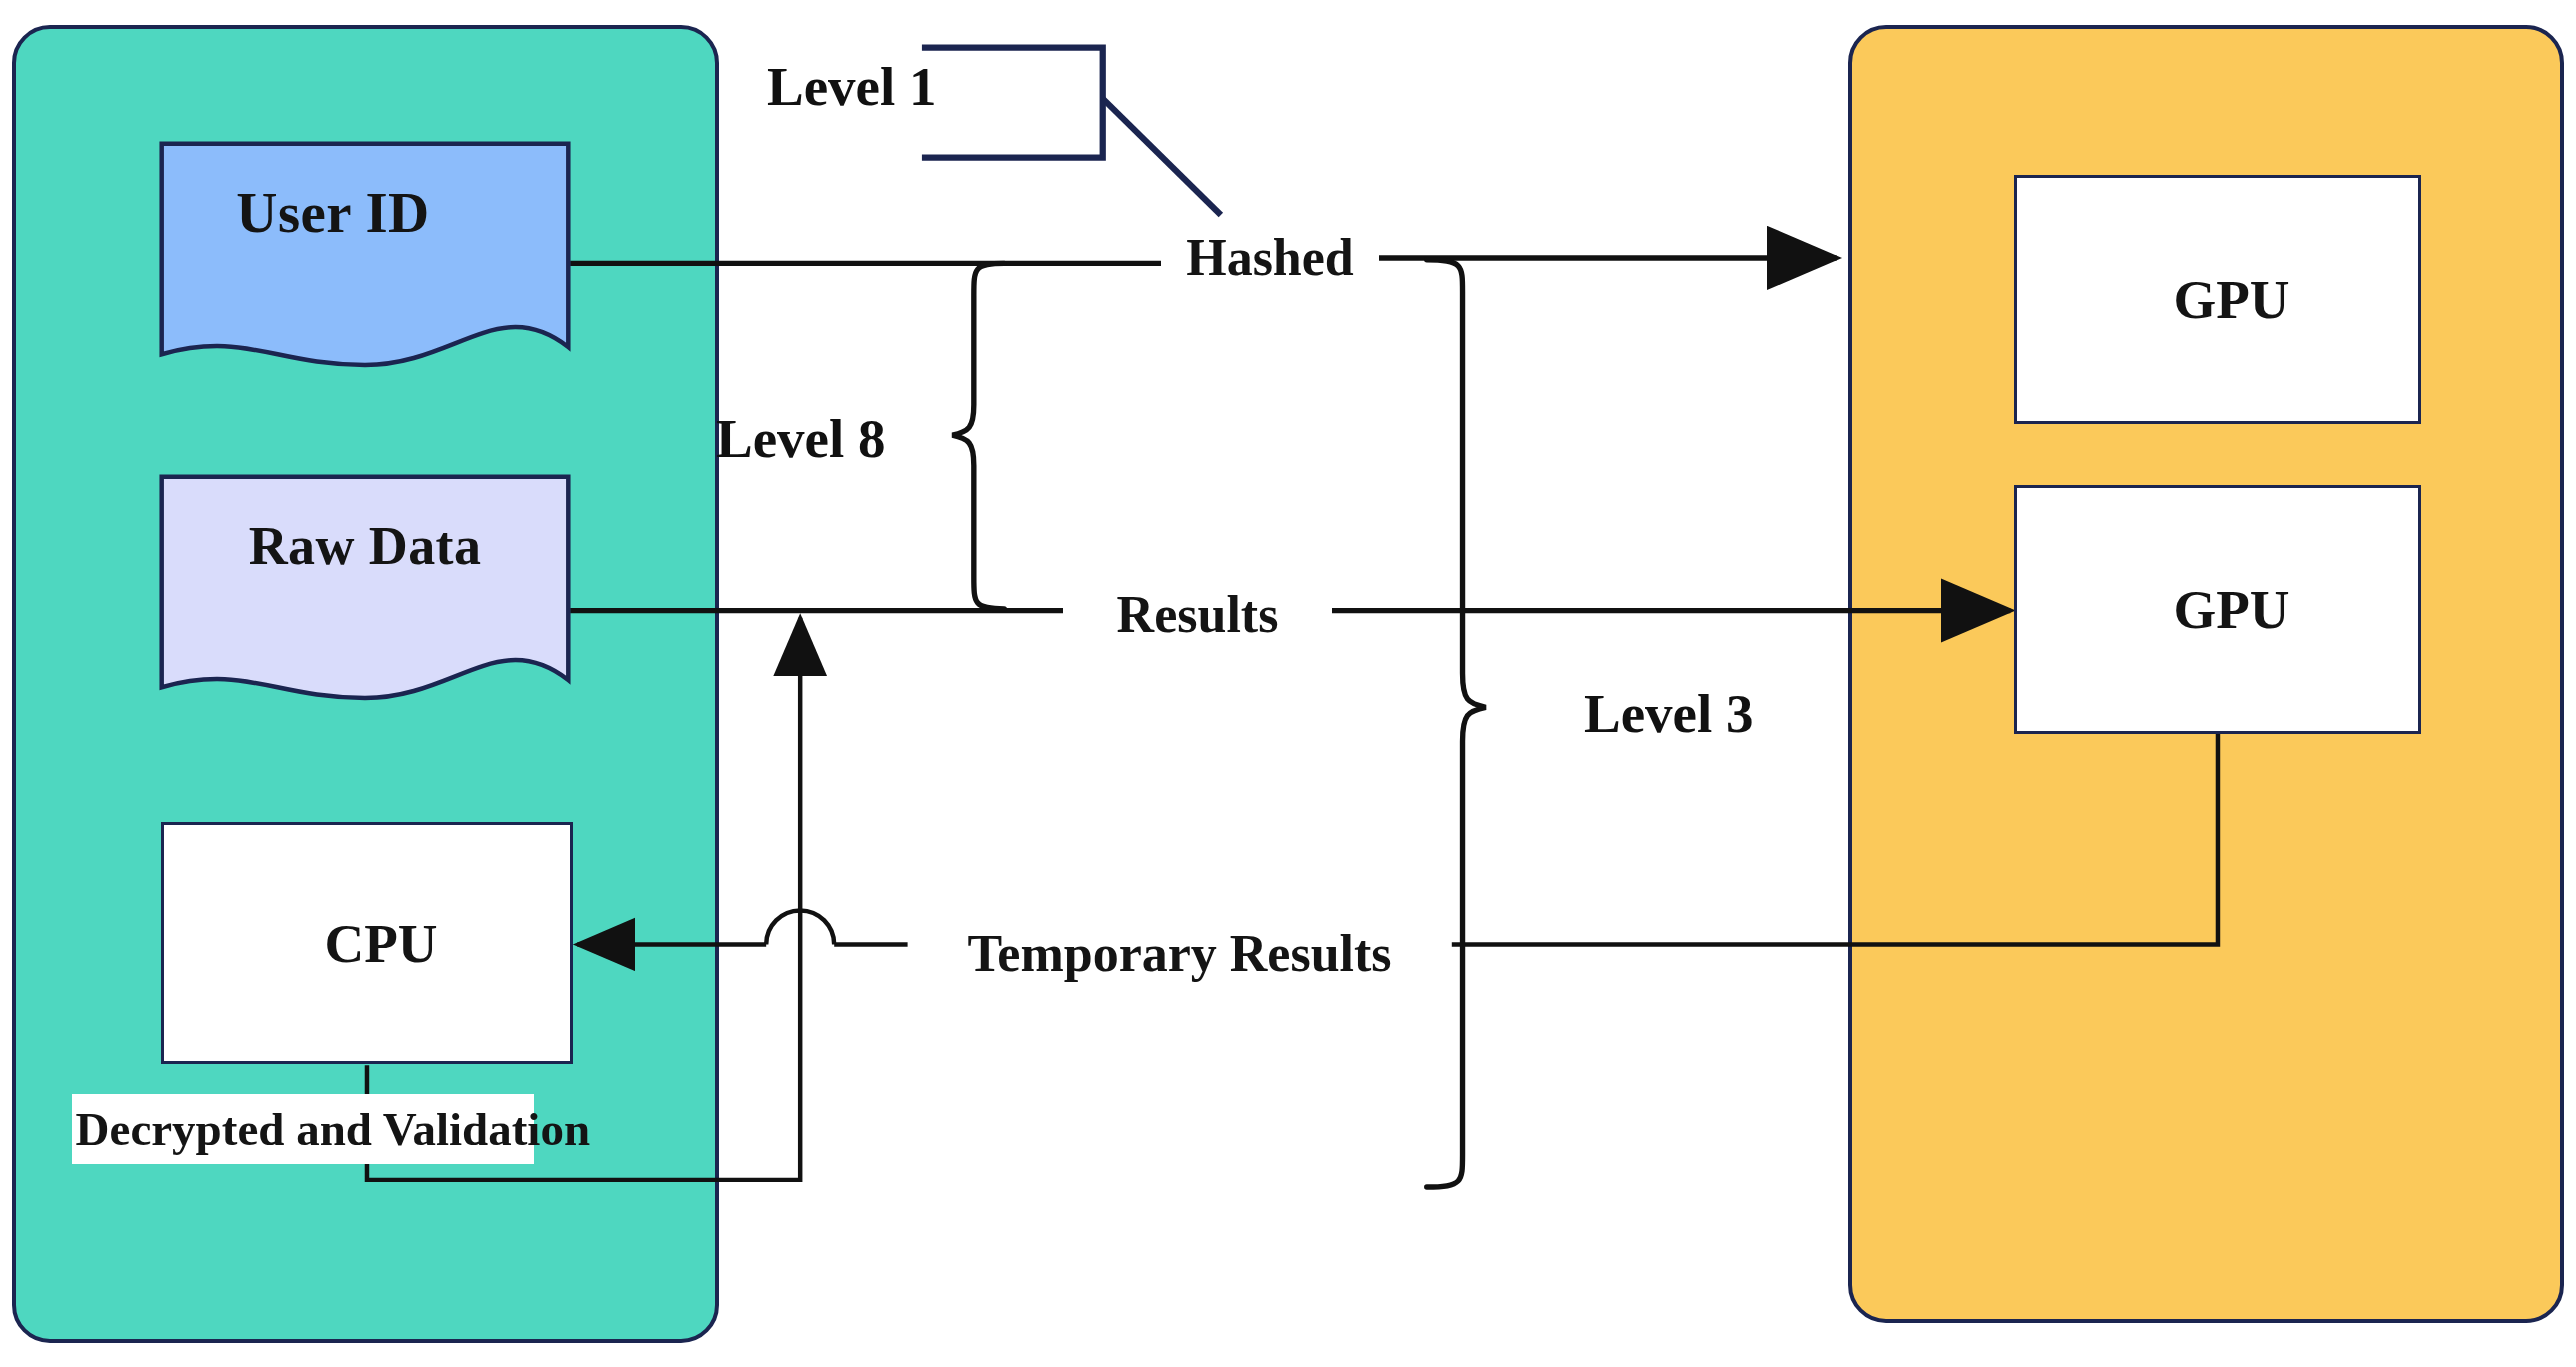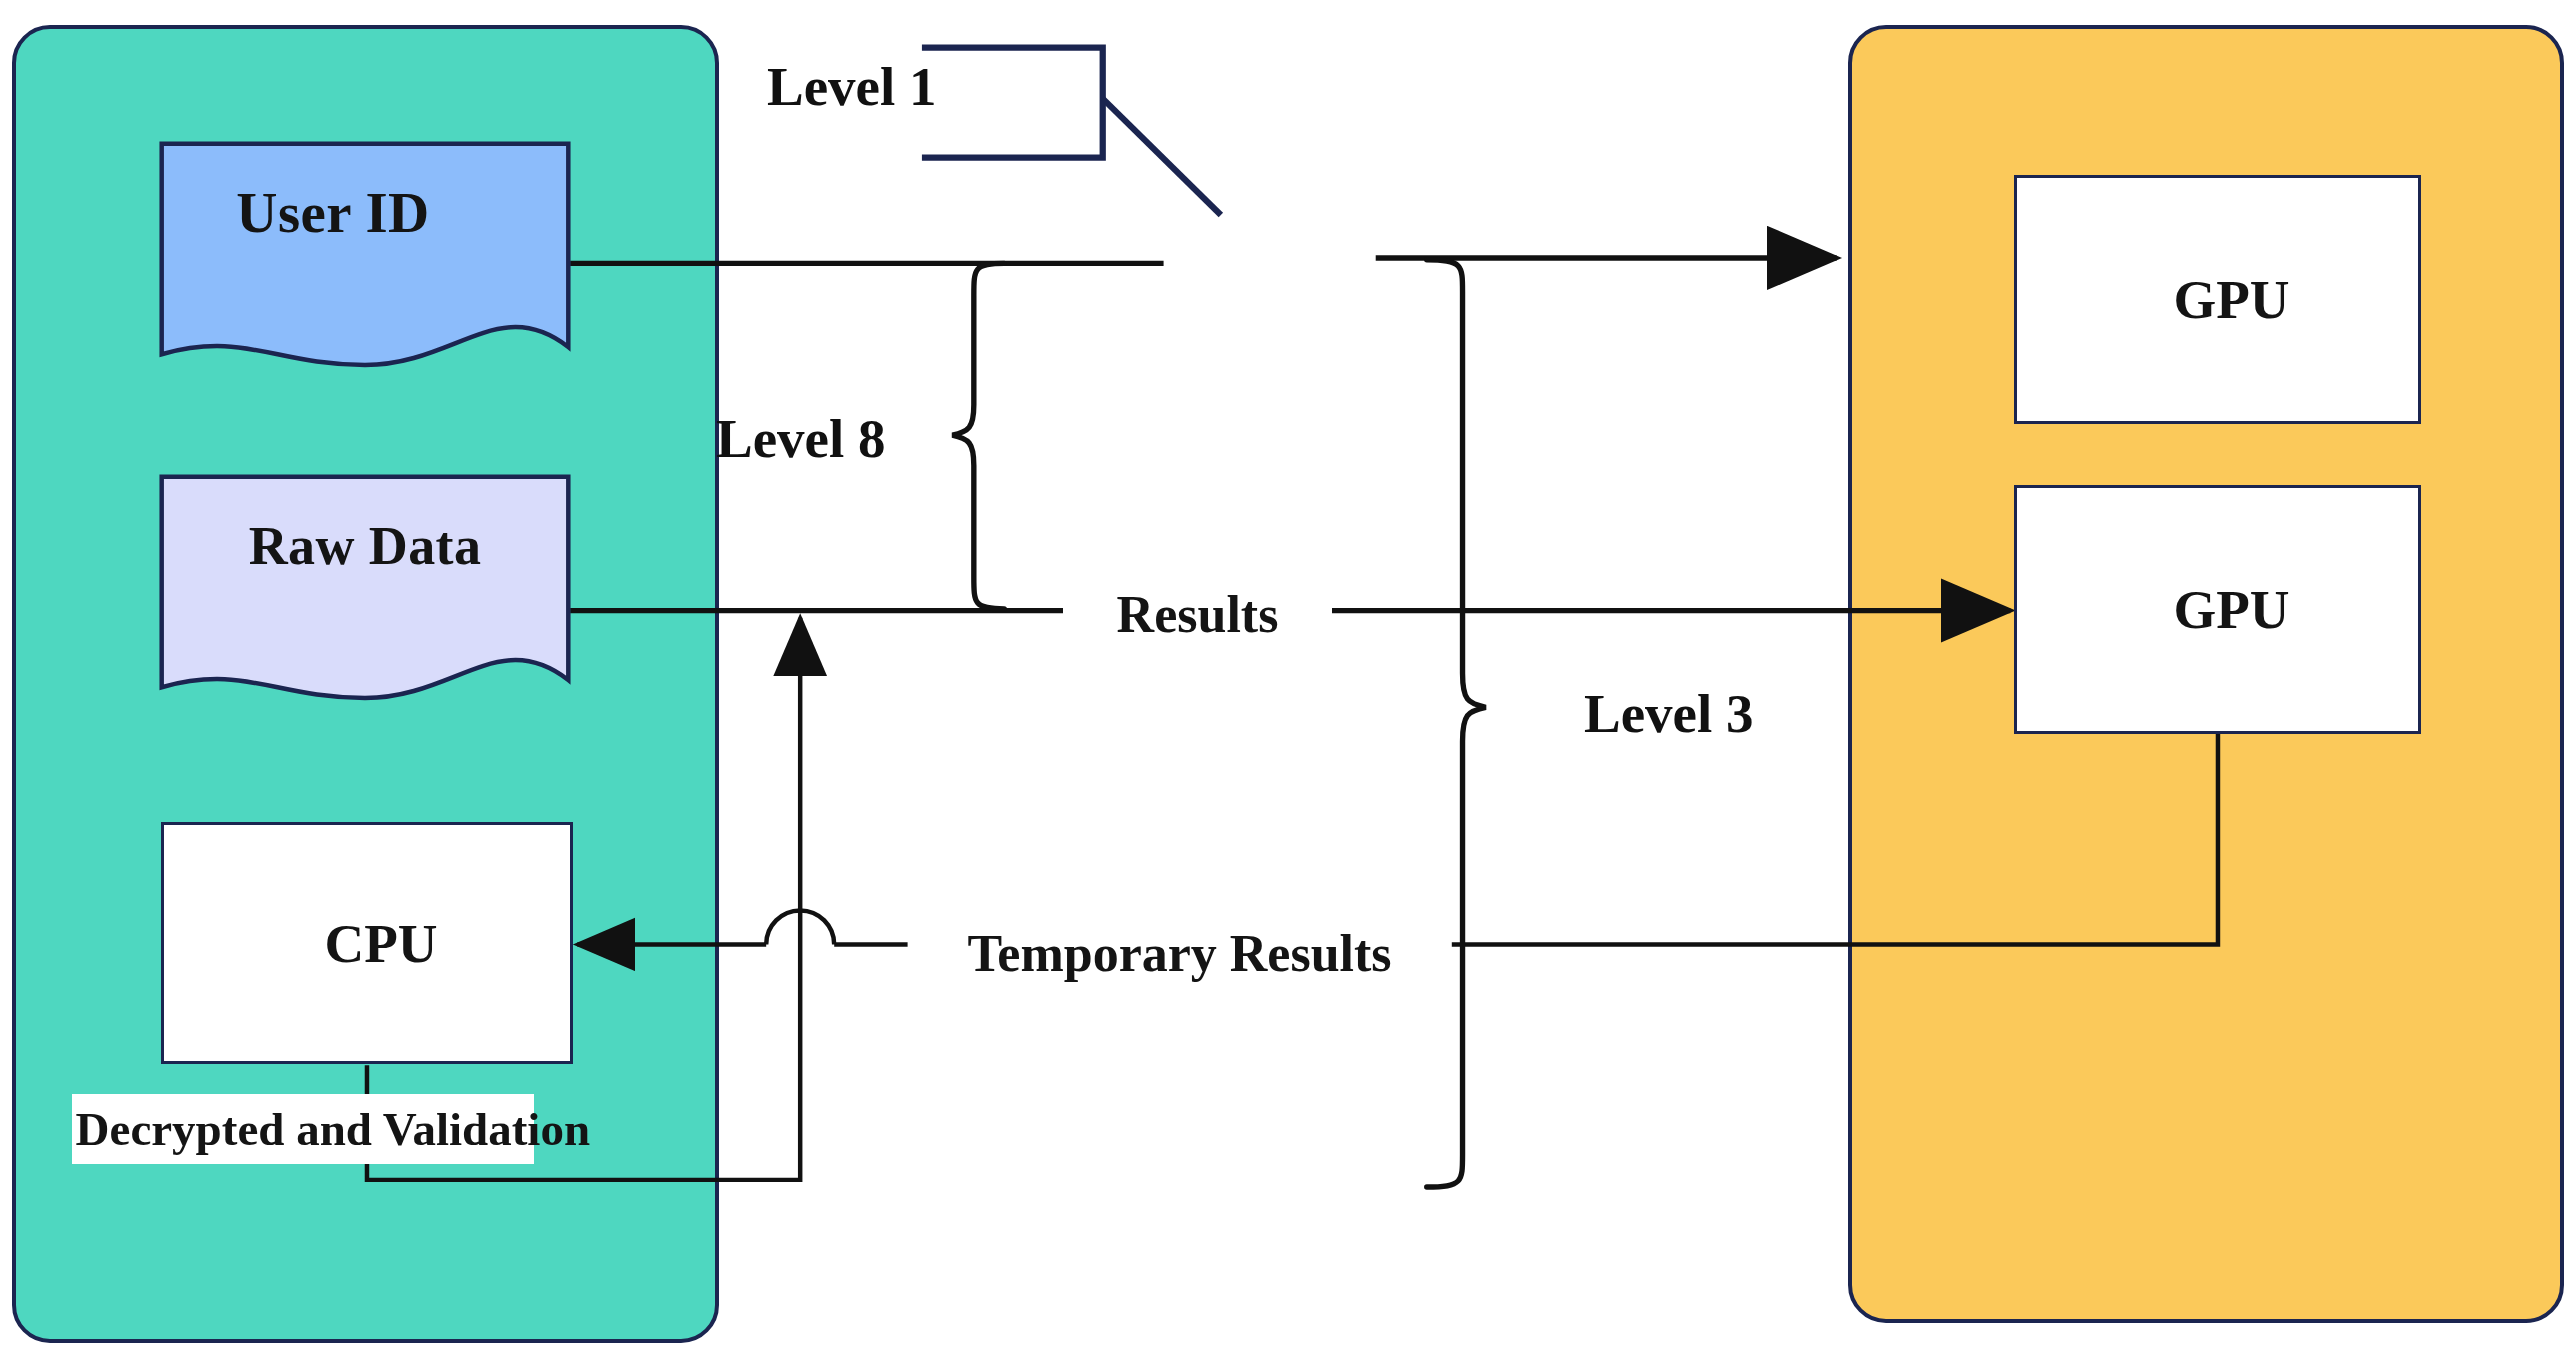--- a/index.html
+++ b/index.html
@@ -141,20 +141,21 @@
                C130,250 95,212 3,238 Z" fill="#d9dcfb" stroke="#1b2550" stroke-width="5"></path>
     </svg>
     <div class="doc-label">Raw Data</div>
   </div>
 
   <div class="procbox" id="box-cpu">CPU</div>
 
   <div class="procbox" id="box-gpu1">GPU</div>
   <div class="procbox" id="box-gpu2">GPU</div>
 
+  <div class="edge-label" id="lbl-hashed">Hashed</div>
   <div class="edge-label" id="lbl-encypted">Results</div>
   <div class="edge-label" id="lbl-temp">Temporary Results</div>
   <div class="edge-label" id="lbl-decval">Decrypted and Validation</div>
 
   <div class="level-label" id="lvl1">Level 1</div>
   <div class="level-label" id="lvl2">Level 8</div>
   <div class="level-label" id="lvl3">Level 3</div>
 
 </div>
 

